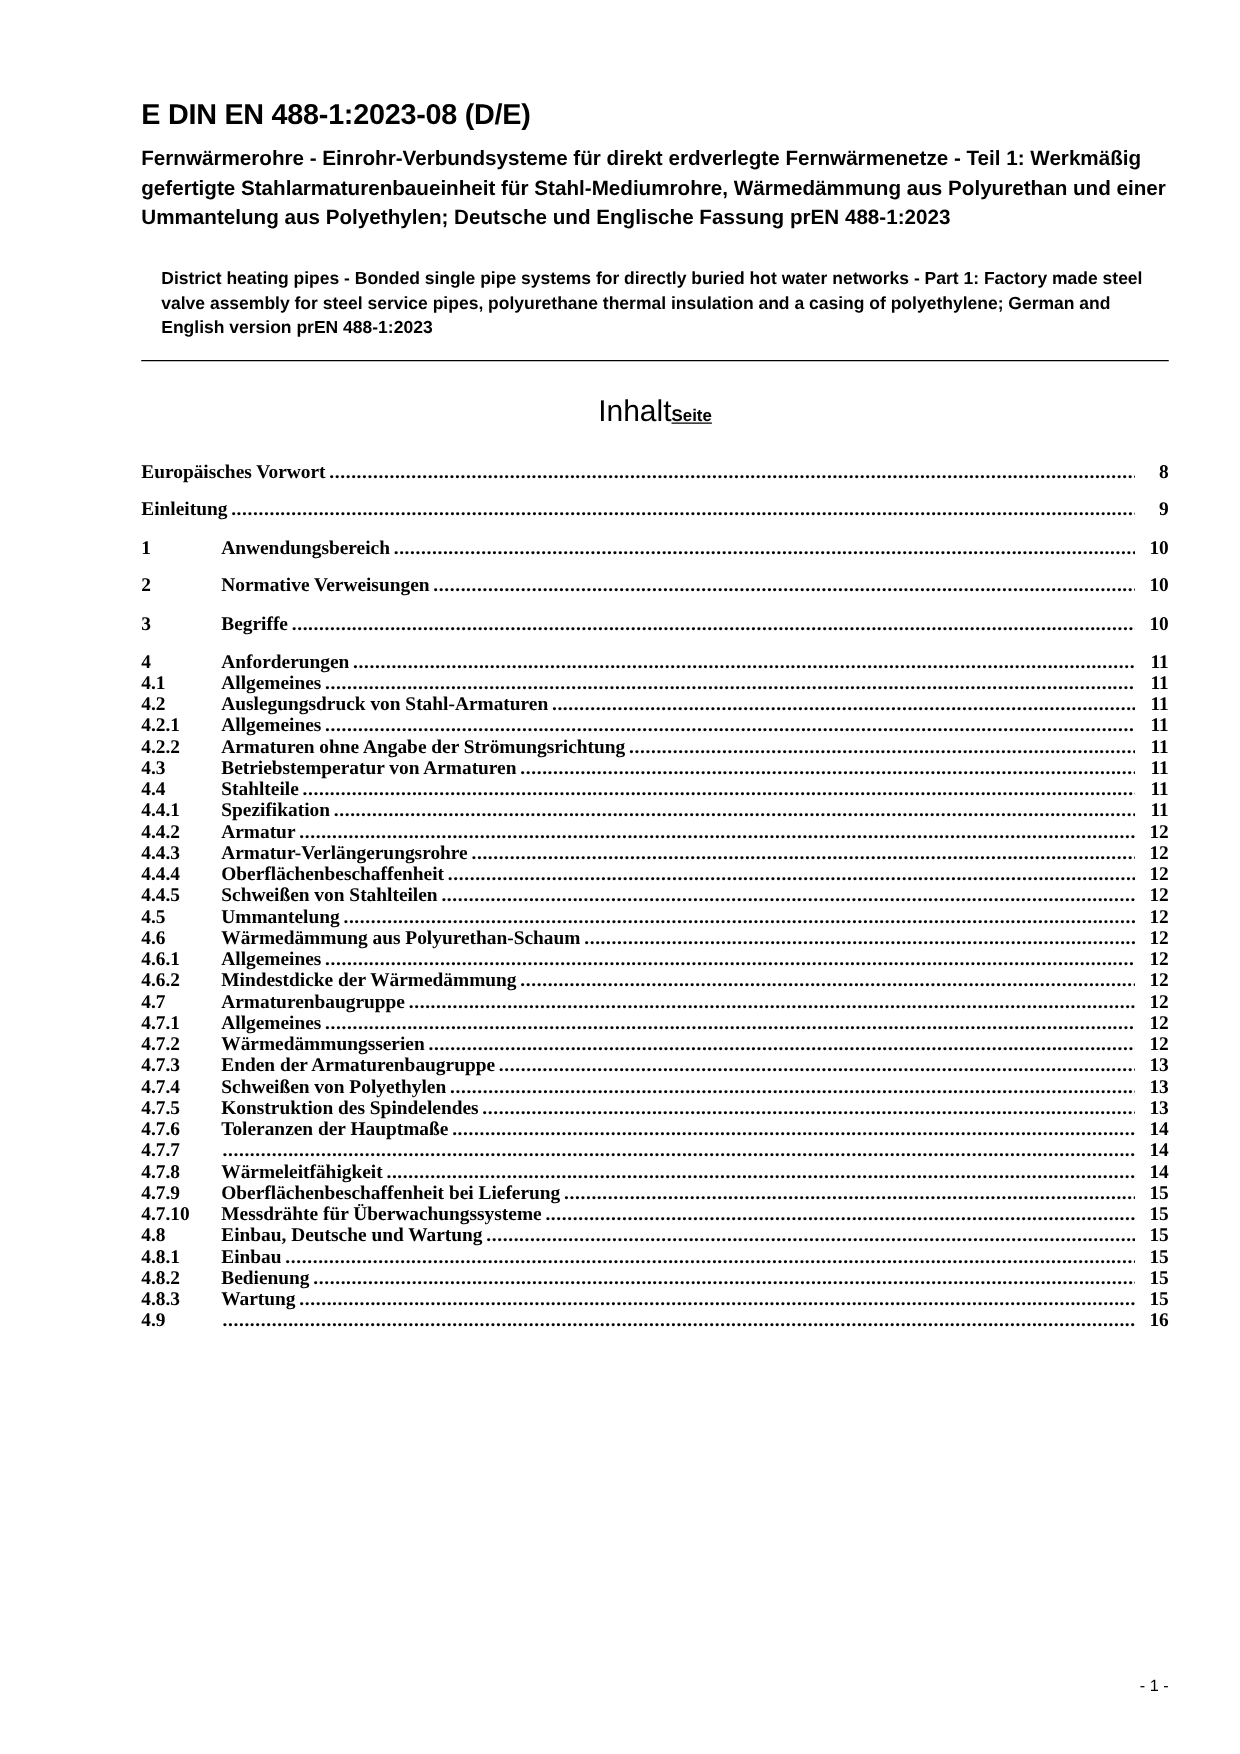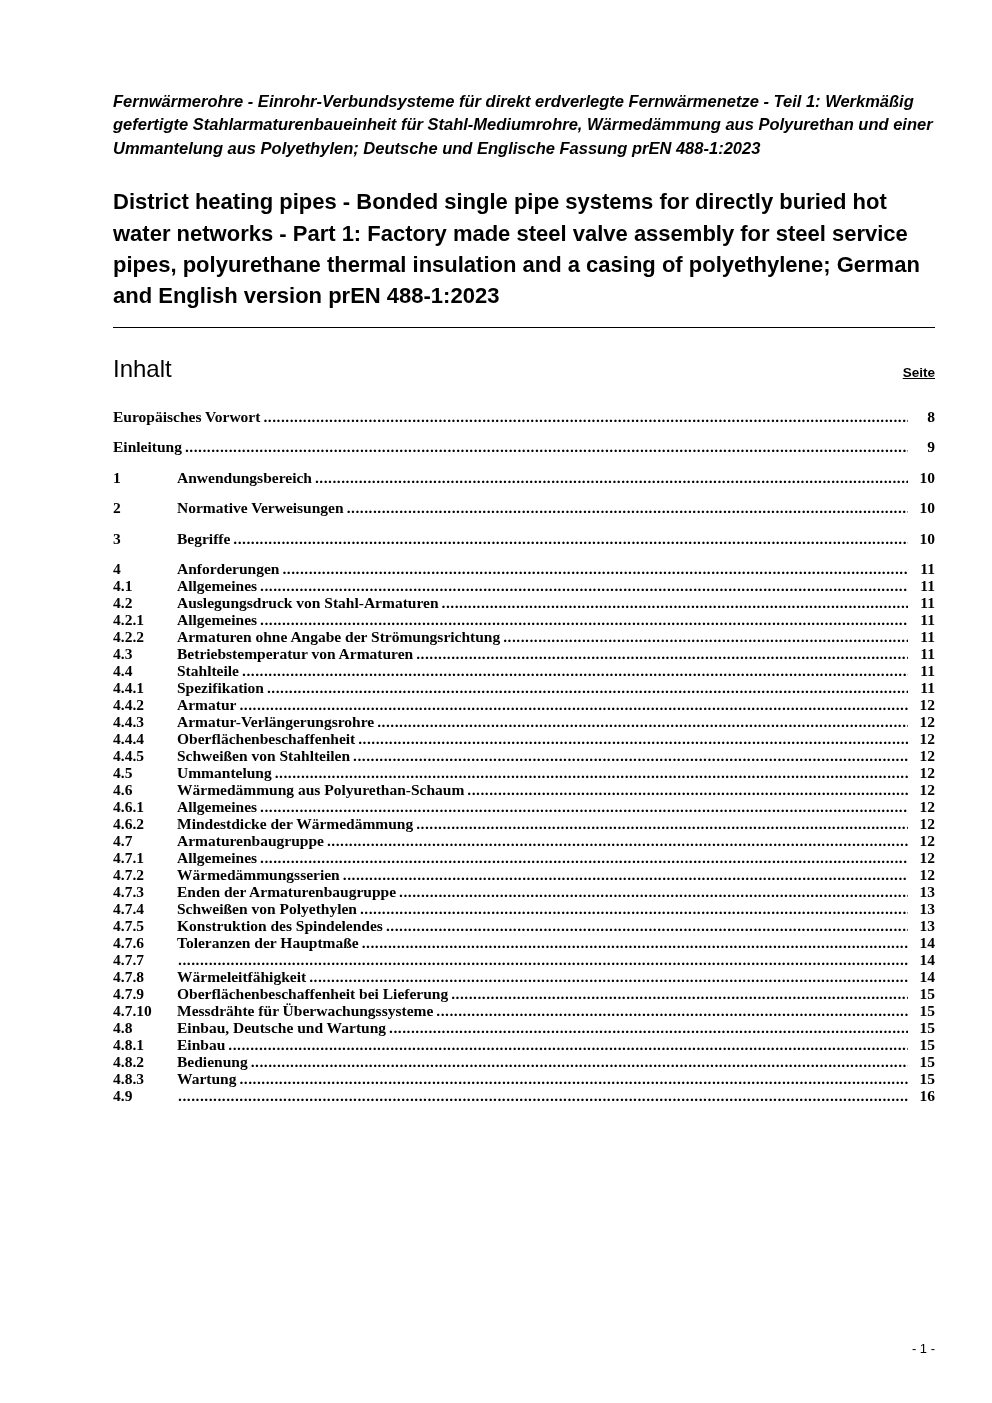--- a/index.html
+++ b/index.html
@@ -44,41 +44,40 @@
     font-size: 13.5px;
     line-height: 1.2;
     margin: 0 0 24px 0;
   }
   .title-de {
     font-family: "Liberation Sans", sans-serif;
     font-weight: bold;
     font-size: 16.5px;
     line-height: 1.42;
     margin: 12px 0 26px 0;
-    font-style: italic;
   }
   .title-en {
     font-family: "Liberation Sans", sans-serif;
     font-weight: bold;
-    font-size: 22px;
+    font-size: 14px;
     line-height: 1.42;
-    margin: 0 0 16px 0;
+    margin: 0 0 16px 16px;
   }
   .rule {
     border: 0;
     border-top: 1px solid #000;
     margin: 0;
     width: 822px;
   }
 
   
   .toc-head {
     display: flex;
     align-items: baseline;
-    justify-content: space-between;
+    justify-content: center;
     margin-top: 28px;
     margin-bottom: 26px;
   }
   .toc-head .inhalt {
     font-family: "Liberation Sans", sans-serif;
     font-size: 24px;
     line-height: 1.1;
   }
   .toc-head .seite {
     font-family: "Liberation Sans", sans-serif;
@@ -139,20 +138,21 @@
     font-family: "Liberation Sans", sans-serif;
     font-size: 13px;
   }
 </style>
 </head>
 <body>
 
 <div class="page">
   <div class="content">
 
+    <h1 class="doc-number">E DIN EN 488-1:2023-08 (D/E)</h1>
 
     <div class="title-de">Fernwärmerohre - Einrohr-Verbundsysteme für direkt erdverlegte Fernwärmenetze - Teil 1: Werkmäßig gefertigte Stahlarmaturenbaueinheit für Stahl-Mediumrohre, Wärmedämmung aus Polyurethan und einer Ummantelung aus Polyethylen; Deutsche und Englische Fassung prEN 488-1:2023</div>
     <div class="title-en">District heating pipes - Bonded single pipe systems for directly buried hot water networks - Part 1: Factory made steel valve assembly for steel service pipes, polyurethane thermal insulation and a casing of polyethylene; German and English version prEN 488-1:2023</div>
 
     <hr class="rule">
 
     <div class="toc-head">
       <div class="inhalt">Inhalt</div>
       <div class="seite">Seite</div>
     </div>

